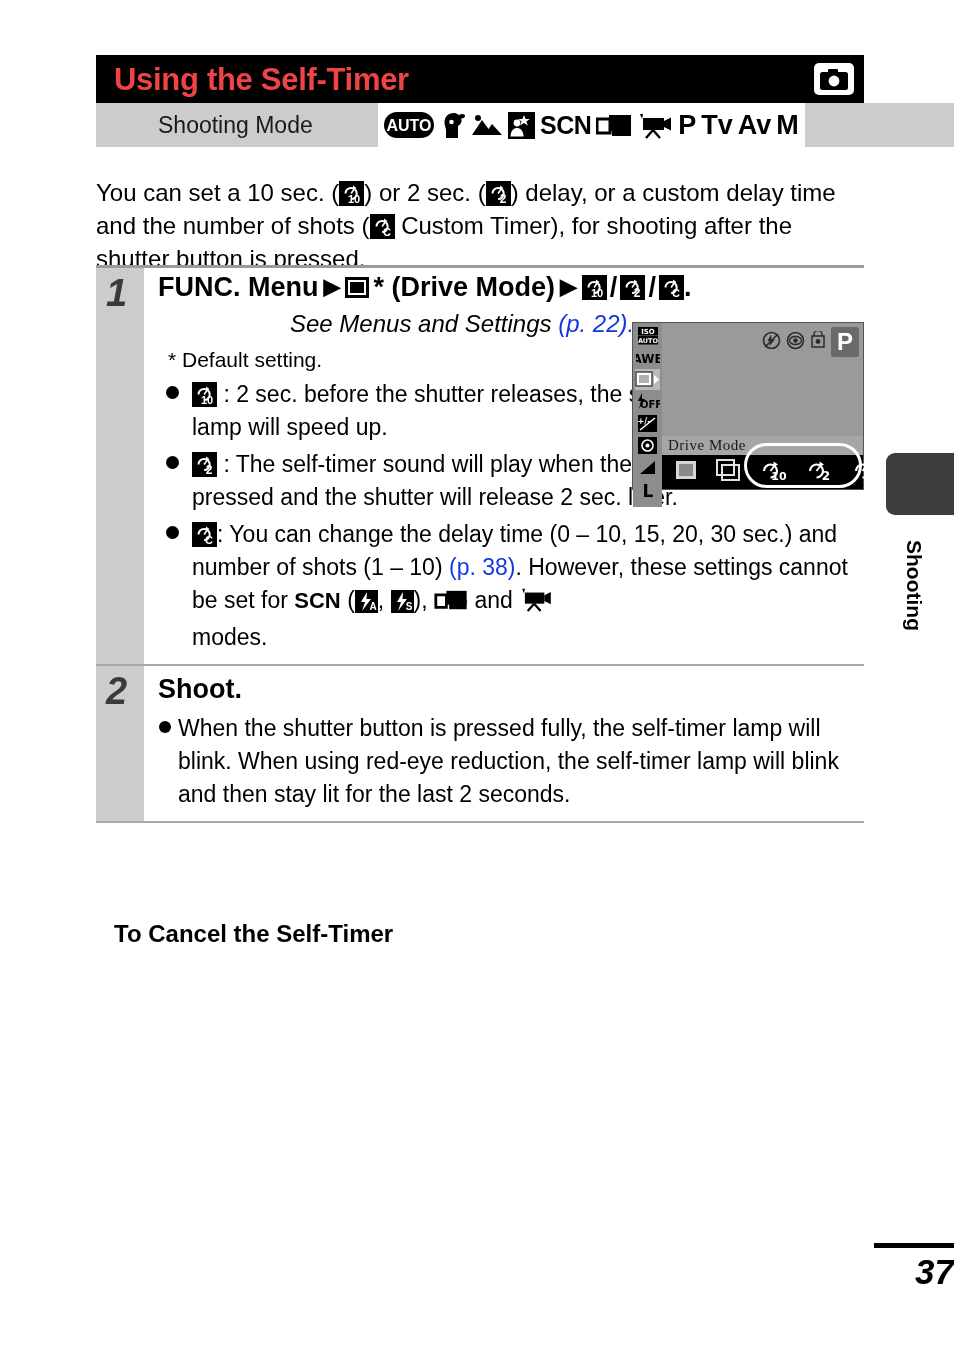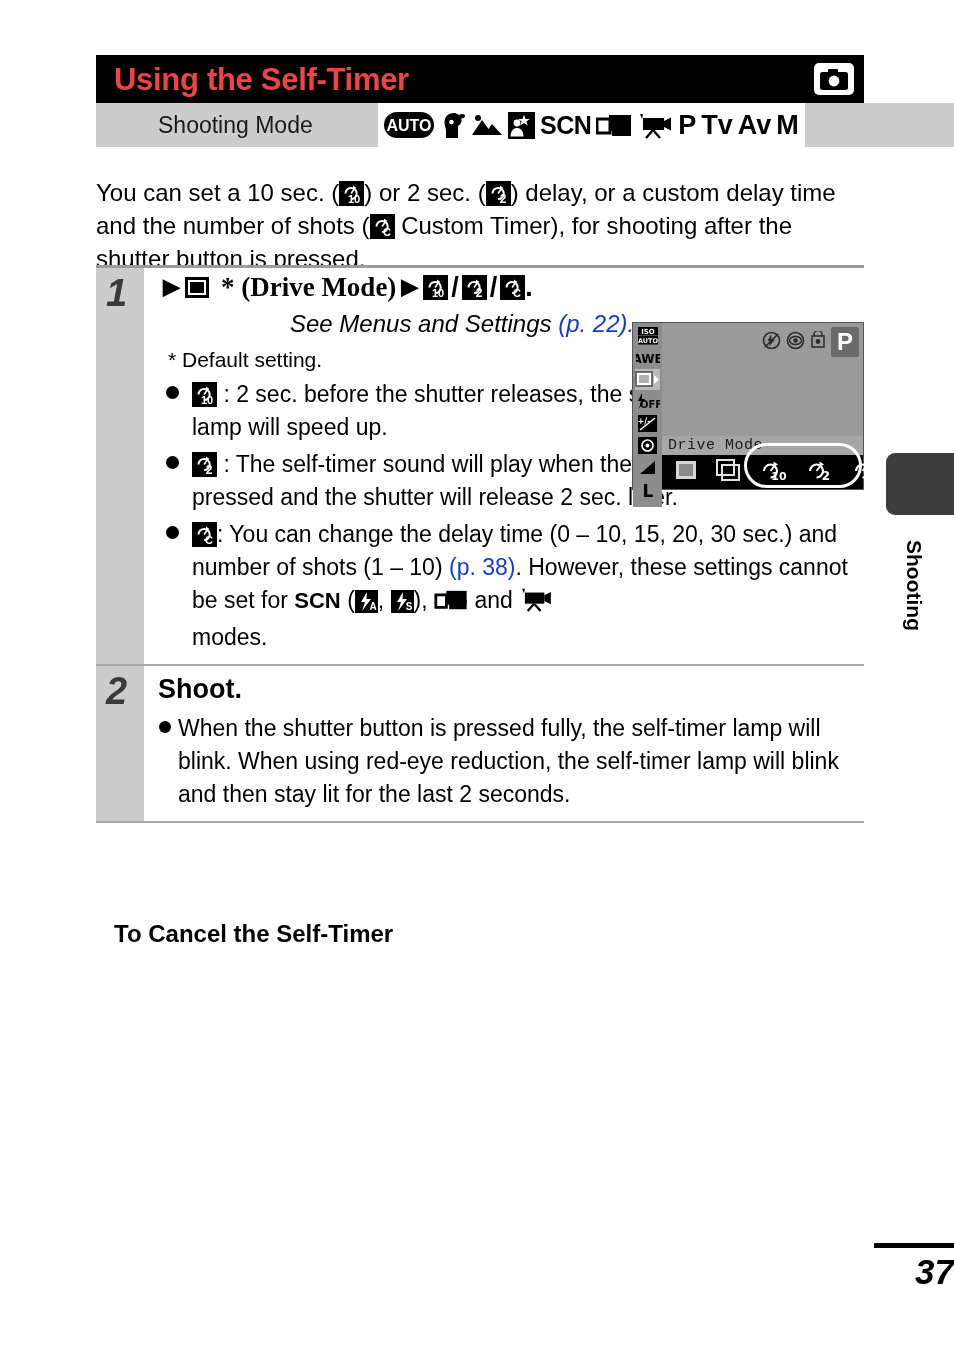--- a/index.html
+++ b/index.html
@@ -109,21 +109,21 @@
   }
   .lcd-left .li{width:25px;height:21px;display:flex;align-items:center;justify-content:center;margin-bottom:1px;}
   .lcd-left .li.sel{background:#b9b9b9;}
   .lcd-top{position:absolute;right:4px;top:4px;display:flex;align-items:center;gap:5px;}
   .pbadge{
     width:28px;height:30px;background:#6a6a6a;color:#fff;font-size:24px;font-weight:bold;
     display:flex;align-items:center;justify-content:center;border-radius:2px;
   }
   .dm-wrap{position:absolute;left:29px;bottom:0;right:0;}
   .dm-label{
-    background:#a6a6a6;color:#1a1a1a;font-family:Liberation Mono, monospace;
+    background:#a6a6a6;color:#1a1a1a;font-family:Liberation Serif, serif;
     font-size:15px;padding:1px 6px;letter-spacing:0.5px;
   }
   .dm-bar{
     background:#000;height:34px;display:flex;align-items:center;gap:18px;padding-left:12px;
     position:relative;
   }
   .dm-oval{
     position:absolute;left:82px;top:-12px;width:118px;height:45px;
     border:3px solid #fff;border-radius:23px;box-sizing:border-box;pointer-events:none;
   }
@@ -260,23 +260,24 @@
   </p>
 
   <div class="steps">
     <div class="rule"></div>
 
     <div class="step">
       <div class="stepnum">1</div>
       <div class="stepbody">
 
         <div class="stephead">
+          <span>FUNC. Menu</span>
           <span class="tri">▶</span>
           <span class="icsq"></span>
-          <span style="margin-left:12px;font-family:Liberation Serif, serif;">* (Drive Mode)</span>
+          <span style="margin-left:4px;">* (Drive Mode)</span>
           <span class="tri">▶</span>
           <span class="icbox">
             <svg width="25" height="25" viewBox="0 0 25 25">
               <rect width="25" height="25" fill="#000"></rect>
               <path d="M6.5 12.5 a5.6 5.6 0 1 1 5.6 5.6" fill="none" stroke="#fff" stroke-width="2"></path>
               <path d="M12.1 12.5 L15.5 7.5" stroke="#fff" stroke-width="1.6"></path>
               <path d="M14 4.5 L17.5 7 L14 9" fill="#fff"></path>
               <text x="15" y="22" font-size="11" font-weight="bold" fill="#fff" text-anchor="middle" font-family="Liberation Sans, sans-serif">10</text>
             </svg>
           </span>

